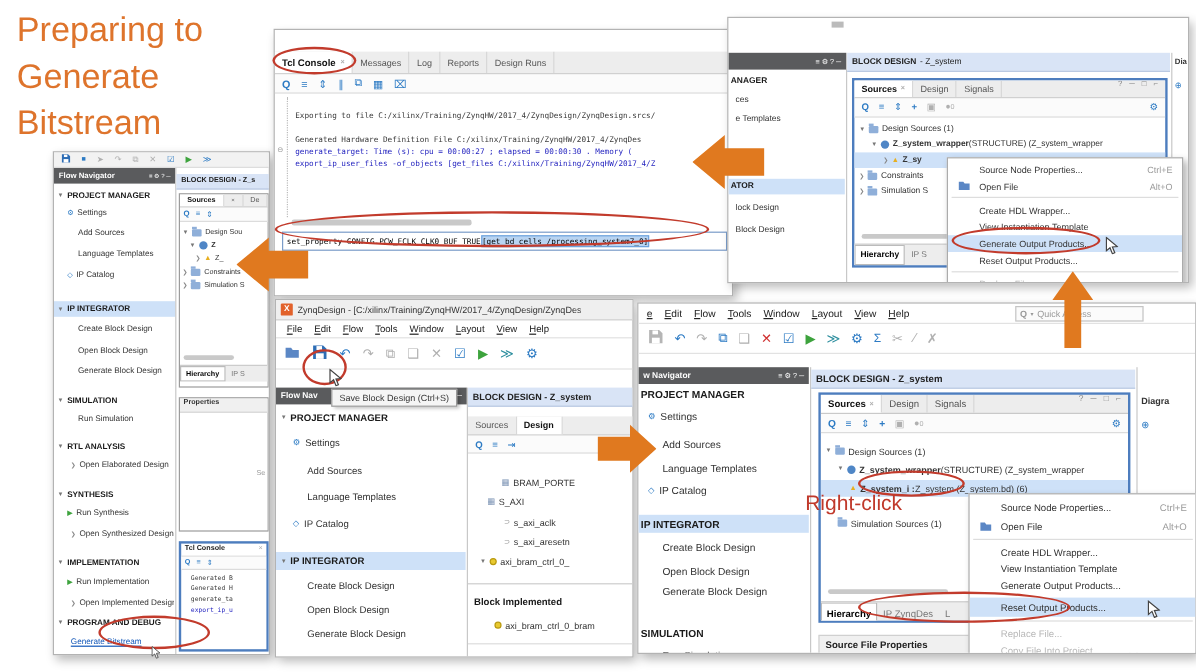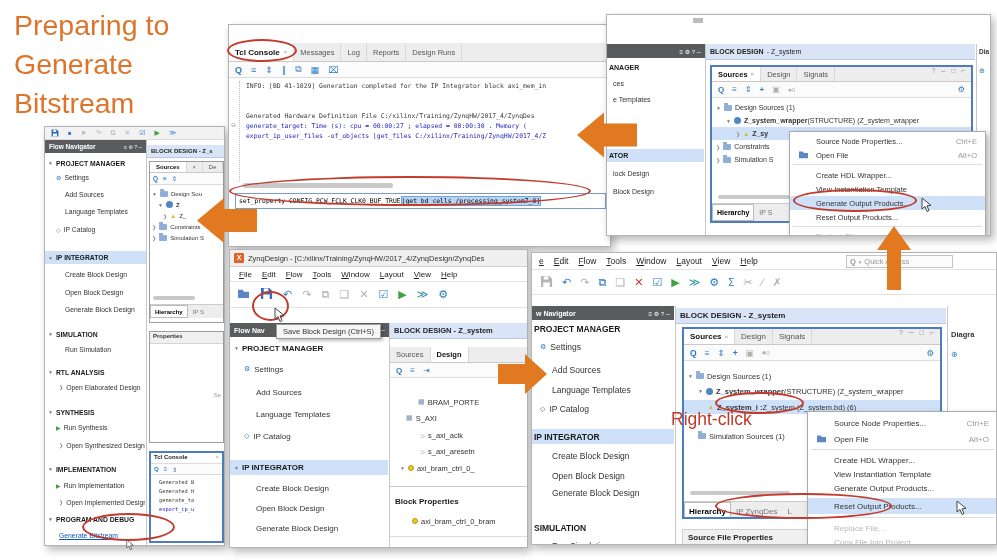--- a/index.html
+++ b/index.html
@@ -247,21 +247,21 @@
   <div class="toolrow" style="left:0;top:37px;width:100%;height:16px;gap:9px;padding-left:6px;font-size:9px">
     <span class="blue" style="font-weight:bold">Q</span>
     <span class="blue">≡</span>
     <span class="blue">⇕</span>
     <span class="blue">∥</span>
     <span class="blue">⧉</span>
     <span class="blue">▦</span>
     <span class="blue">⌧</span>
   </div>
   <div class="abs" style="left:10px;top:56px;height:100px;border-left:1px dotted #bbb"></div>
-  <div class="console-line" style="left:17px;top:57px;font-size:6.4px"><span>INFO: [BD 41-1029] Generation completed for the IP Integrator block axi_mem_in</span></div>
+  <div class="console-line" style="left:17px;top:67px;font-size:6.4px"><span>Exporting to file C:/xilinx/Training/ZynqHW/2017_4/ZynqDesign/ZynqDesign.srcs/</span></div>
   <div class="console-line" style="left:17px;top:87px;font-size:6.4px"><span>Generated Hardware Definition File C:/xilinx/Training/ZynqHW/2017_4/ZynqDes</span></div>
   <div class="abs" style="left:2px;top:96px;font-size:6px;color:#999">⊖</div>
   <div class="console-line cmdblue" style="left:17px;top:97px;font-size:6.4px"><span>generate_target: Time (s): cpu = 00:00:27 ; elapsed = 00:00:30 . Memory (</span></div>
   <div class="console-line cmdblue" style="left:17px;top:107px;font-size:6.4px"><span>export_ip_user_files -of_objects [get_files C:/xilinx/Training/ZynqHW/2017_4/Z</span></div>
   <div class="scrollbar" style="left:14px;top:158px;width:150px;height:5px"></div>
   <div class="abs" style="left:6px;top:168px;width:371px;height:16px;border:1px solid #7a9cc9;background:#fff;display:flex;align-items:center;padding-left:3px;font-family:'DejaVu Sans Mono',monospace;font-size:6.4px;white-space:nowrap;overflow:hidden">
     <span>set_property CONFIG.PCW_FCLK_CLK0_BUF TRUE </span>
       <span style="background:#b8d4f2;border:1px solid #6ea3dd">[get_bd_cells /processing_system7_0]</span>
   </div>
 </div>
@@ -495,21 +495,21 @@
       <span class="pinic">⊃</span>
       <span>s_axi_aresetn</span>
     </div>
   <div class="r" style="left:160px;top:211px;height:14px;width:139px;padding-left:10px;font-size:7.5px">
       <span class="caret">▼</span>
       <span class="bulb"></span>
       <span>axi_bram_ctrl_0_</span>
     </div>
   <div class="abs" style="left:160px;top:236px;width:139px;border-top:1px solid #ccc"></div>
   <div class="r sec" style="left:160px;top:244px;height:15px;width:139px;padding-left:5px;font-size:8px">
-      <span>Block Properties</span>
+      <span>Block Implemented</span>
     </div>
   <div class="r" style="left:176px;top:264px;height:14px;width:139px;padding-left:6px;font-size:7.5px">
       <span class="bulb"></span>
       <span>axi_bram_ctrl_0_bram</span>
     </div>
   <div class="abs" style="left:160px;top:286px;width:139px;border-top:1px solid #ddd"></div>
 </div>
 
 <div class="shot" id="br" style="left:531px;top:252px;width:466px;height:293px">
   <div class="abs" style="left:0;top:0;width:100%;height:17px;display:flex;align-items:center;font-size:8.5px;padding-left:2px;border-bottom:1px solid #e2e2e2">

